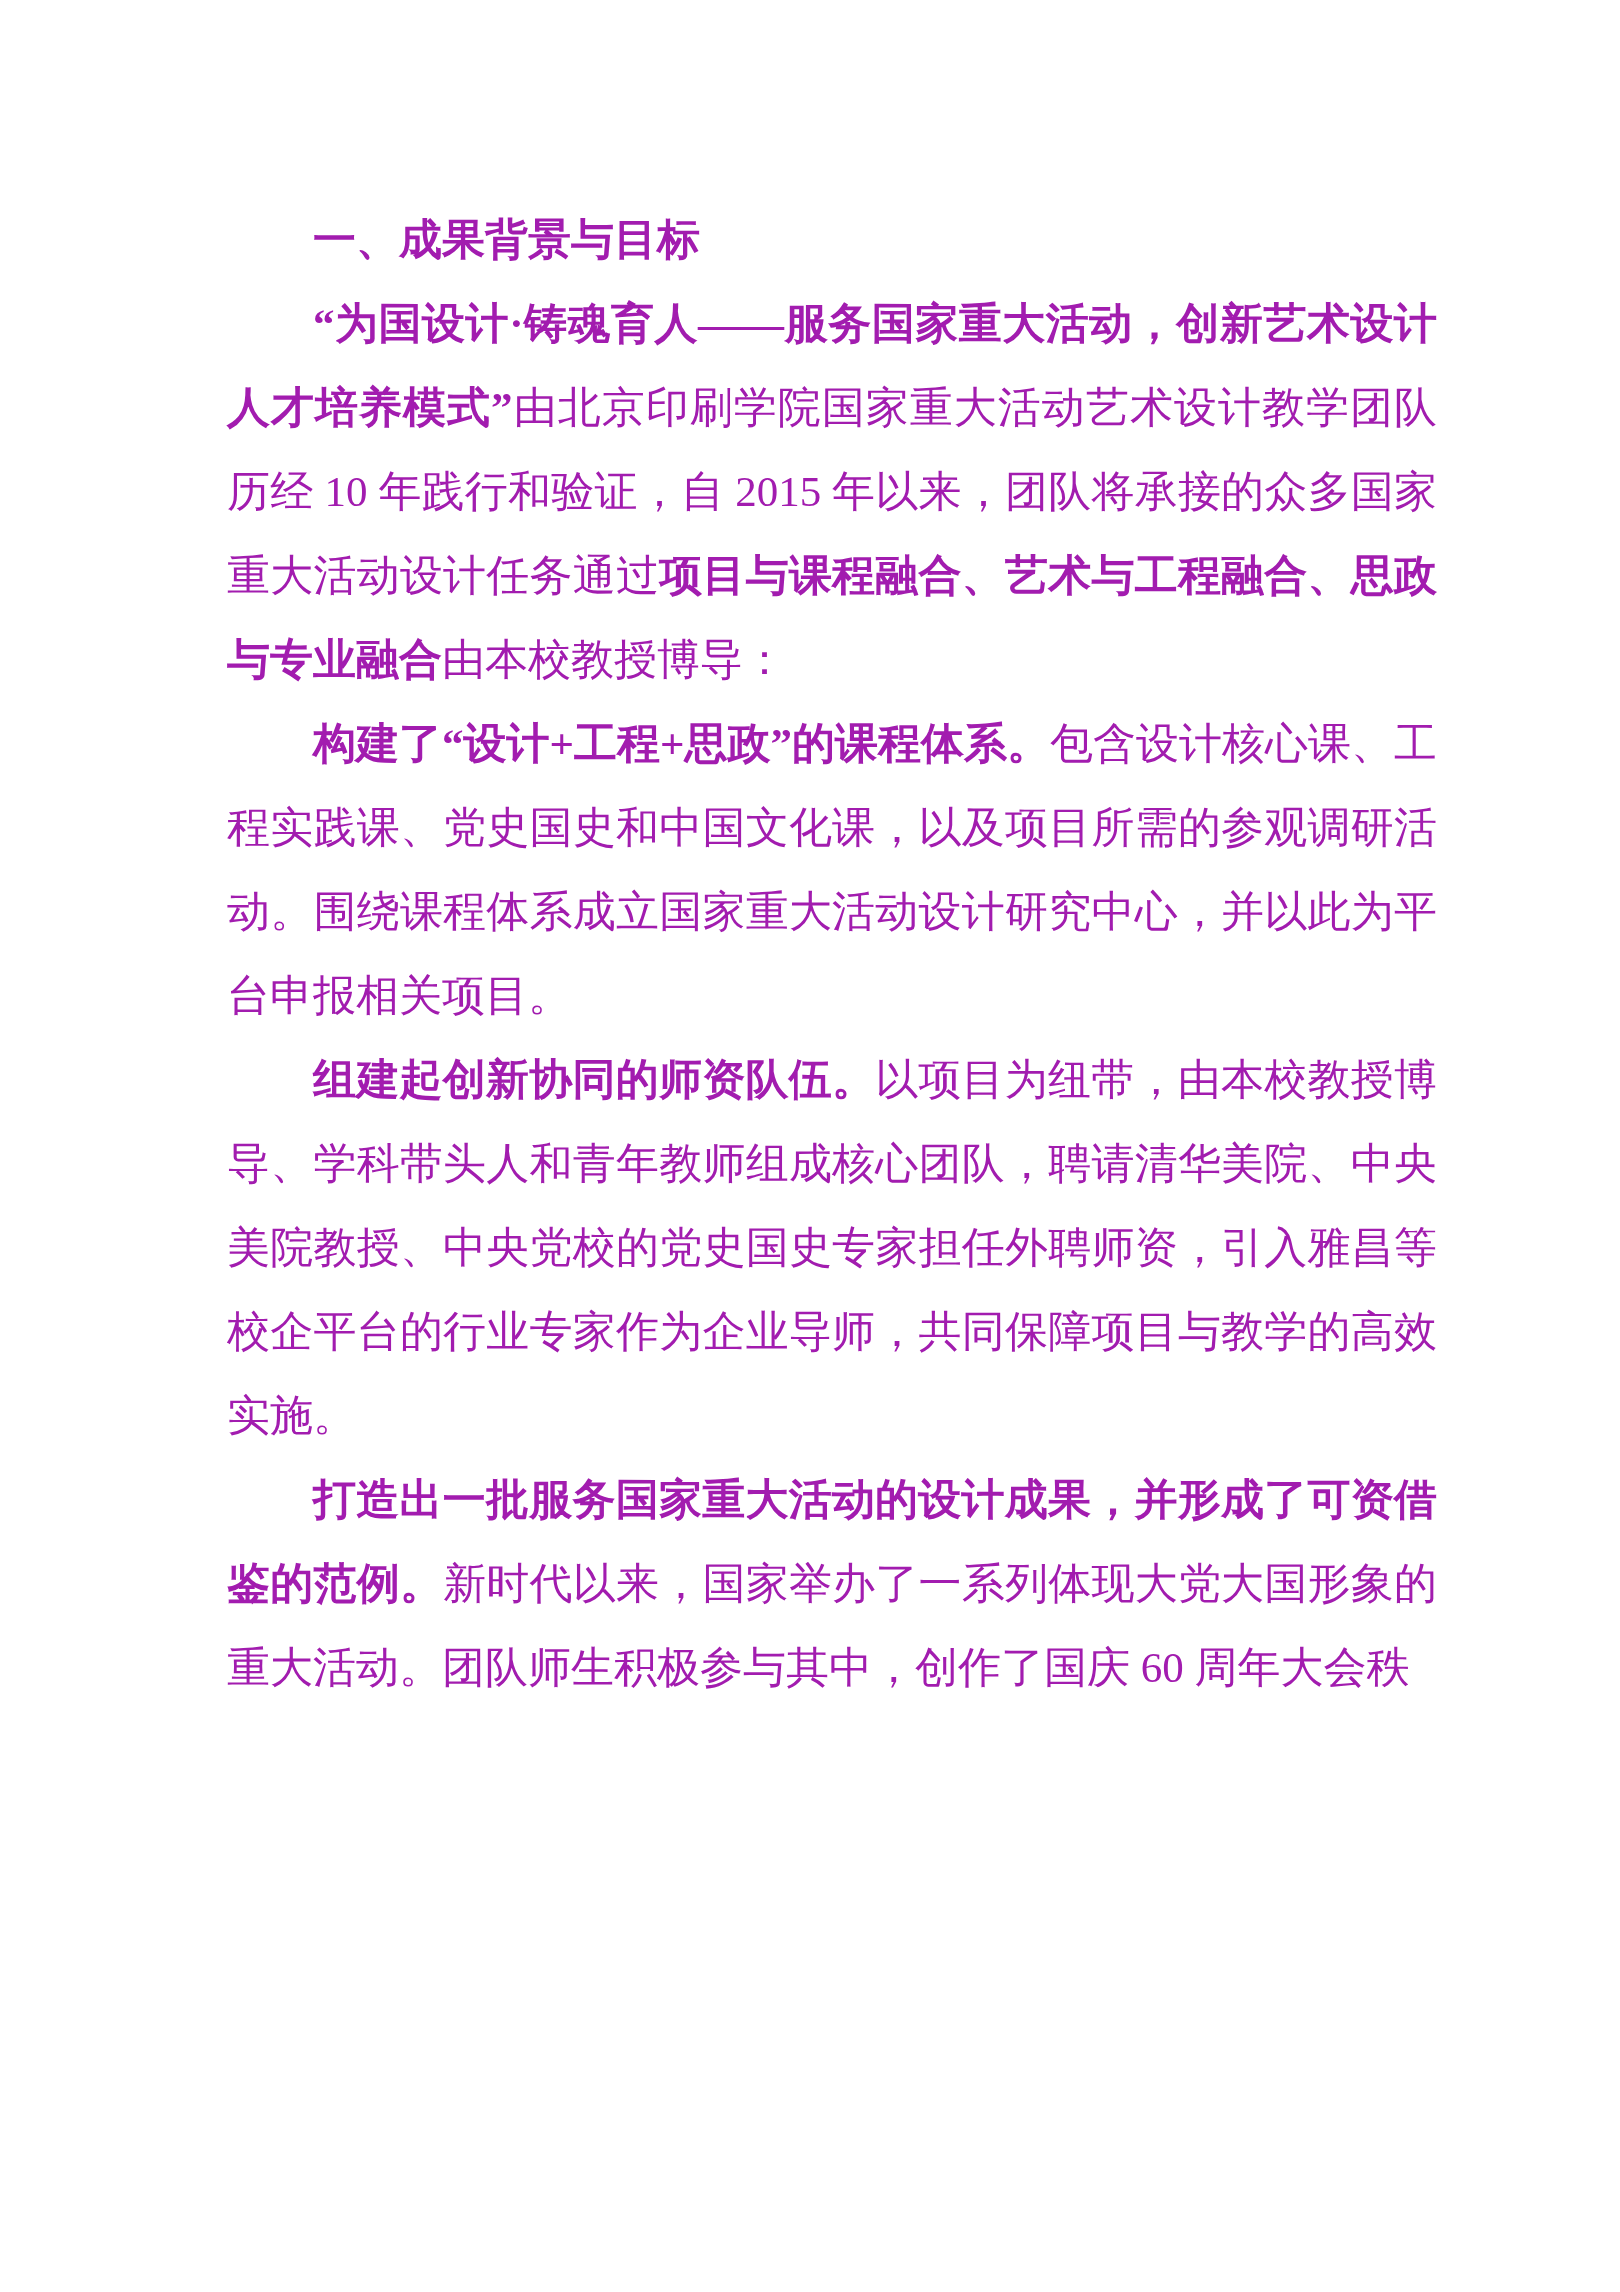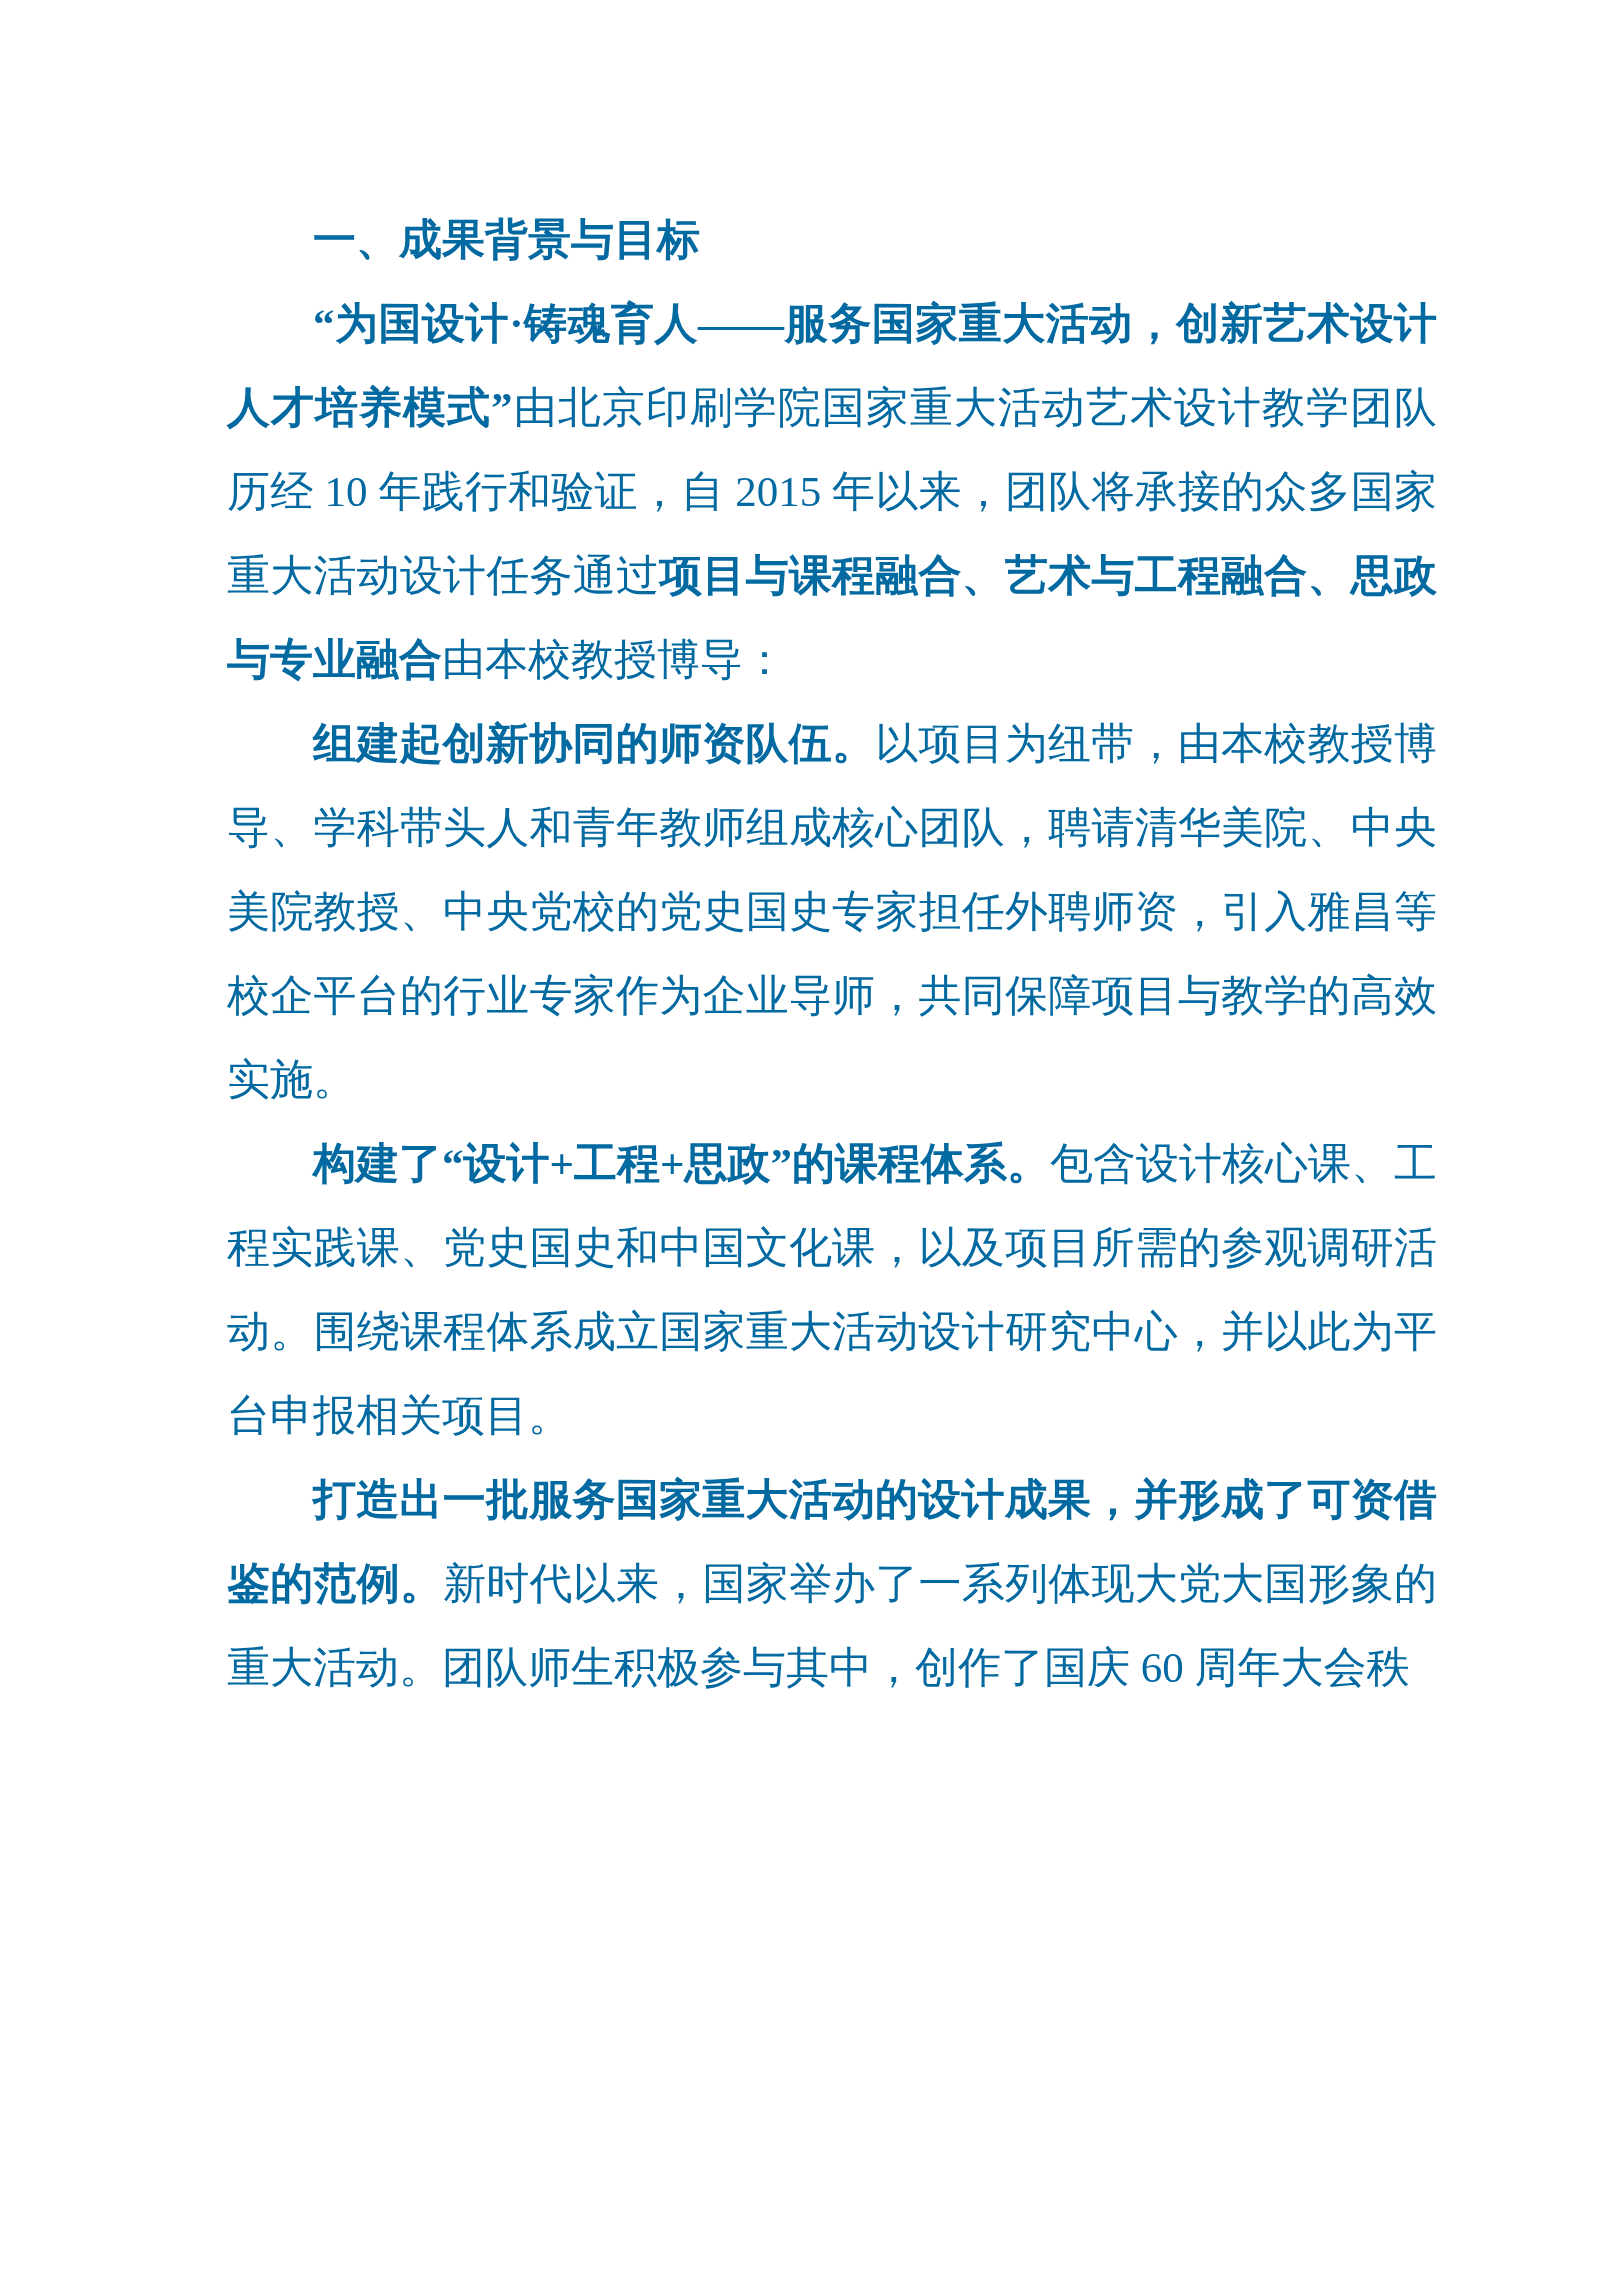--- a/index.html
+++ b/index.html
@@ -34,21 +34,21 @@
     overflow-wrap: break-word;
   }
   .seg { font-weight: normal; }
   .seg.bold { font-weight: 700; }
   p.heading .seg { font-weight: 700; }
 </style>
 </head>
 <body>
 
 <div class="page" style="background: rgb(255, 255, 255);">
-  <div class="text-block" id="doc-text-block" style="color: #0369a1;">
+  <div class="text-block" id="doc-text-block" style="color: #a21caf;">
       <p class="heading"><span class="seg bold">一、成果背景与目标</span></p>
       <p><span class="seg bold">“为国设计·铸魂育人——服务国家重大活动，创新艺术设计人才培养模式”</span><span class="seg">由北京印刷学院国家重大活动艺术设计教学团队历经 10 年践行和验证，自 2015 年以来，团队将承接的众多国家重大活动设计任务通过</span><span class="seg bold">项目与课程融合、艺术与工程融合、思政与专业融合</span><span class="seg">由本校教授博导：</span></p>
+      <p><span class="seg bold">构建了“设计+工程+思政”的课程体系。</span><span class="seg">包含设计核心课、工程实践课、党史国史和中国文化课，以及项目所需的参观调研活动。围绕课程体系成立国家重大活动设计研究中心，并以此为平台申报相关项目。</span></p>
       <p><span class="seg bold">组建起创新协同的师资队伍。</span><span class="seg">以项目为纽带，由本校教授博导、学科带头人和青年教师组成核心团队，聘请清华美院、中央美院教授、中央党校的党史国史专家担任外聘师资，引入雅昌等校企平台的行业专家作为企业导师，共同保障项目与教学的高效实施。</span></p>
-      <p><span class="seg bold">构建了“设计+工程+思政”的课程体系。</span><span class="seg">包含设计核心课、工程实践课、党史国史和中国文化课，以及项目所需的参观调研活动。围绕课程体系成立国家重大活动设计研究中心，并以此为平台申报相关项目。</span></p>
       <p><span class="seg bold">打造出一批服务国家重大活动的设计成果，并形成了可资借鉴的范例。</span><span class="seg">新时代以来，国家举办了一系列体现大党大国形象的重大活动。团队师生积极参与其中，创作了国庆 60 周年大会秩</span></p>
     </div>
 </div>
 
 
 </body></html>

